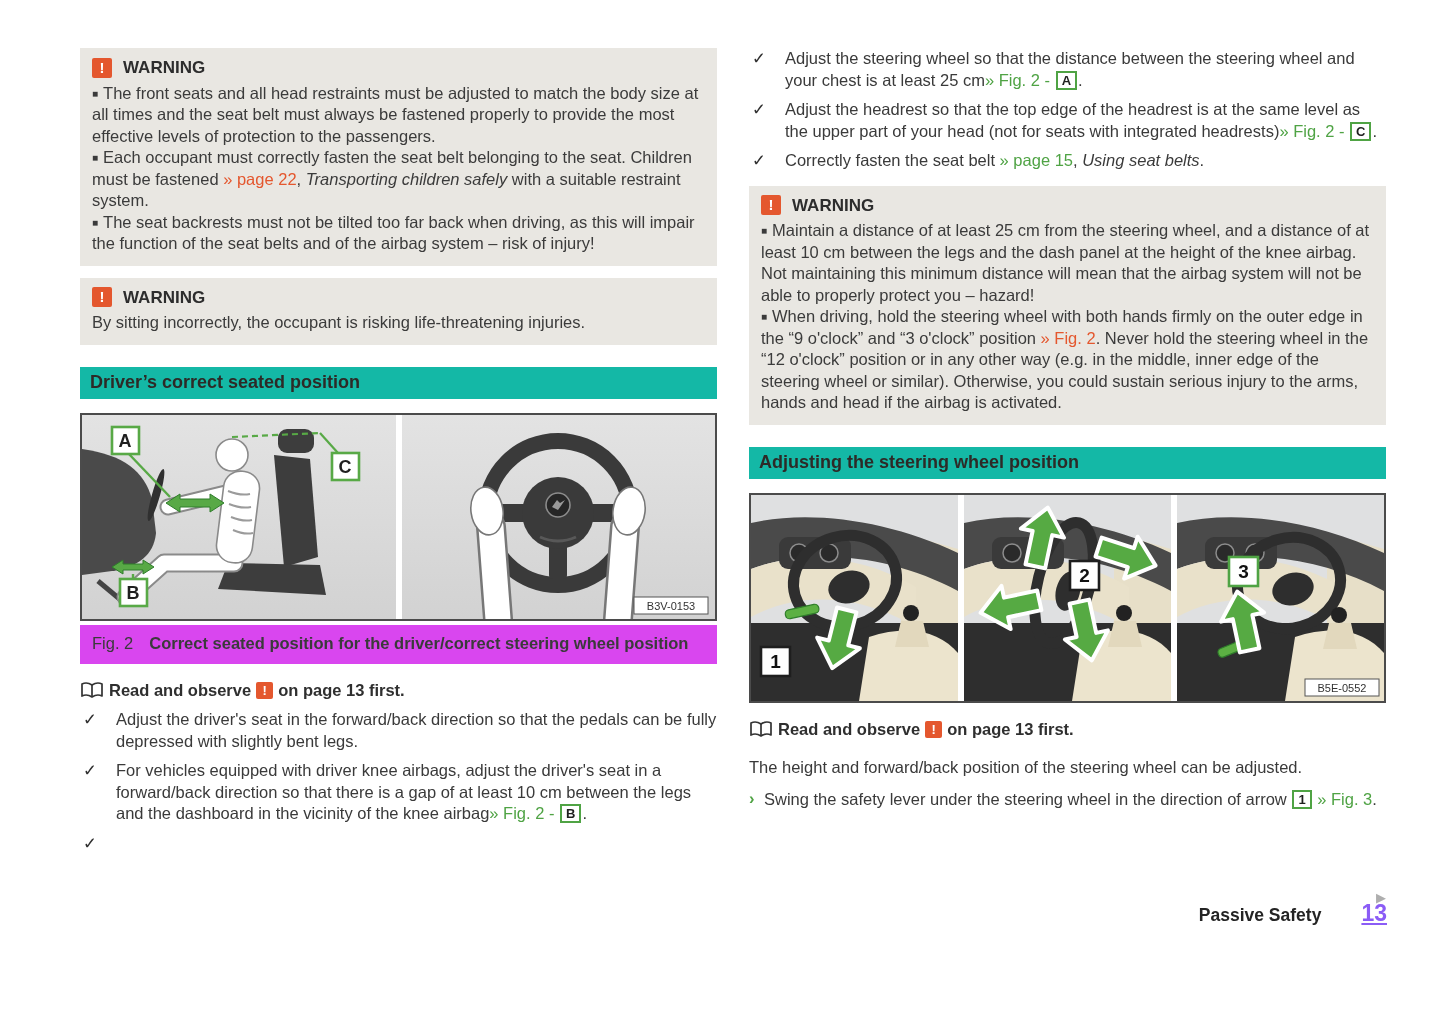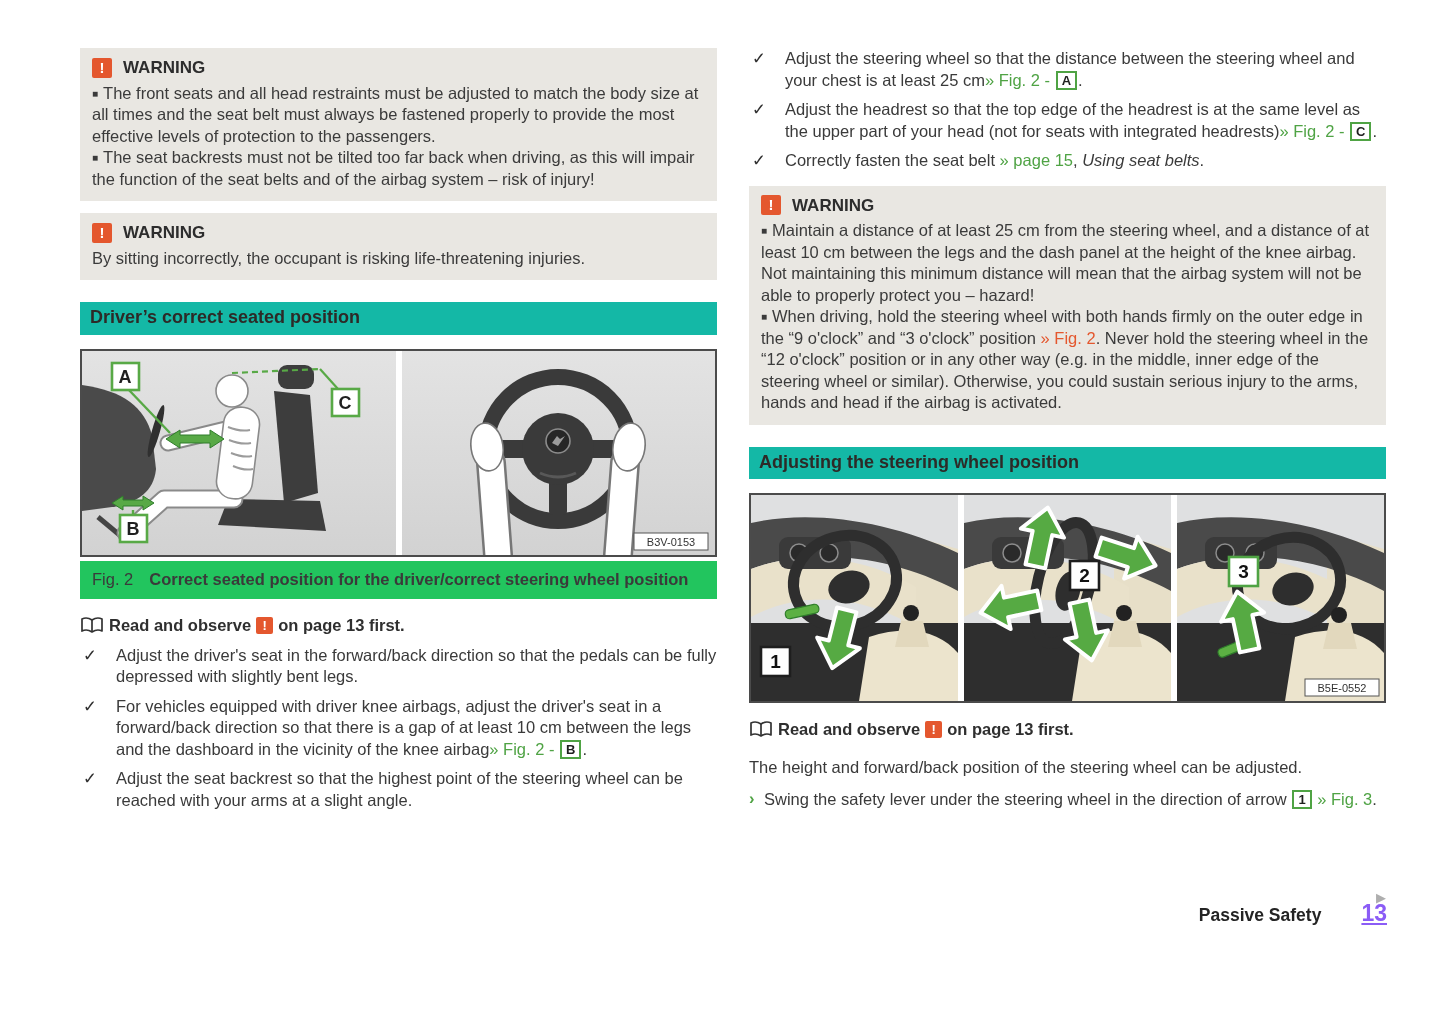--- a/index.html
+++ b/index.html
@@ -19,21 +19,21 @@
   .warn-ic { flex:0 0 auto; width:20px; height:20px; background:#e4572e; border-radius:2px; color:#fff; font-weight:bold; font-size:15px; line-height:20px; text-align:center; }
   .warning-body p { margin:0; color:#3b3b3b; }
   .sq { font-size:10px; vertical-align:2px; margin-right:5px; color:#3b3b3b; }
 
   
   .section-header { background:#14b8a6; color:#2d2a27; font-weight:bold; font-size:18px; padding:5px 10px 6px 10px; }
 
   
   .figure { border:2px solid #4b4b4b; background:#fff; display:flex; gap:6px; }
   .figure svg { display:block; }
-  .fig-caption { background:#22c55e; padding:8px 12px 9px 12px; margin-top:4px; }
+  .fig-caption { background:#d946ef; padding:8px 12px 9px 12px; margin-top:4px; }
   .fig-caption .flabel { font-weight:normal; margin-right:16px; }
   .fig-caption .ftext  { font-weight:bold; }
 
   
   .read-observe { display:flex; align-items:center; gap:5px; font-weight:bold; font-size:16.5px; color:#2f2f2f; }
   .mini-warn { display:inline-block; width:17px; height:17px; background:#e4572e; border-radius:2px; color:#fff; font-weight:bold; font-size:13px; line-height:17px; text-align:center; }
 
   
   .check-row { position:relative; padding-left:36px; margin-top:8px; }
   .check-row .tick { position:absolute; left:3px; top:0; color:#2f2f2f; }
@@ -61,20 +61,21 @@
 
 <div class="col col-left">
 
   <div class="warning-box">
     <div class="warning-head">
       <span class="warn-ic">!</span>
       <span>WARNING</span>
     </div>
     <div class="warning-body">
       <p><span class="sq">■</span><span>The front seats and all head restraints must be adjusted to match the body size at all times and the seat belt must always be fastened properly to provide the most effective levels of protection to the passengers.</span></p>
+      <p><span class="sq">■</span><span>Each occupant must correctly fasten the seat belt belonging to the seat. Children must be fastened </span><span class="olink">» page 22</span><span>, </span><span class="it">Transporting children safely</span><span> with a suitable restraint system.</span></p>
       <p><span class="sq">■</span><span>The seat backrests must not be tilted too far back when driving, as this will impair the function of the seat belts and of the airbag system – risk of injury!</span></p>
     </div>
   </div>
 
   <div class="warning-box mt12">
     <div class="warning-head">
       <span class="warn-ic">!</span>
       <span>WARNING</span>
     </div>
     <div class="warning-body">
@@ -172,21 +173,20 @@
   <div class="check-row">
     <span class="tick">✓</span>
     <span>Adjust the driver's seat in the forward/back direction so that the pedals can be fully depressed with slightly bent legs.</span>
   </div>
   <div class="check-row">
     <span class="tick">✓</span>
     <span>For vehicles equipped with driver knee airbags, adjust the driver's seat in a forward/back direction so that there is a gap of at least 10 cm between the legs and the dashboard in the vicinity of the knee airbag</span><span class="glink">» Fig. 2 -</span> <span class="kbox">B</span><span>.</span>
   </div>
   <div class="check-row">
     <span class="tick">✓</span>
-    <span>Adjust the seat backrest so that the highest point of the steering wheel can be reached with your arms at a slight angle.</span>
   </div>
 
 </div>
 
 <div class="col col-right">
 
   <div class="check-row" style="margin-top:0">
     <span class="tick">✓</span>
     <span>Adjust the steering wheel so that the distance between the steering wheel and your chest is at least 25 cm</span><span class="glink">» Fig. 2 -</span> <span class="kbox">A</span><span>.</span>
   </div>

